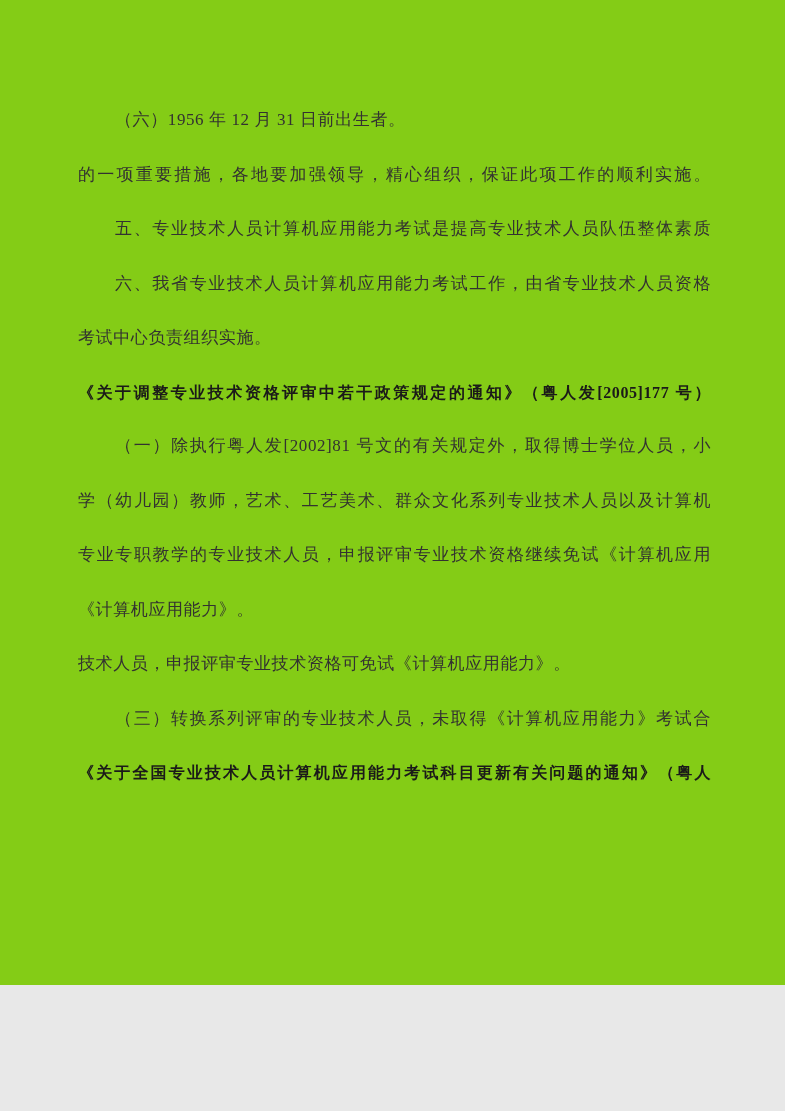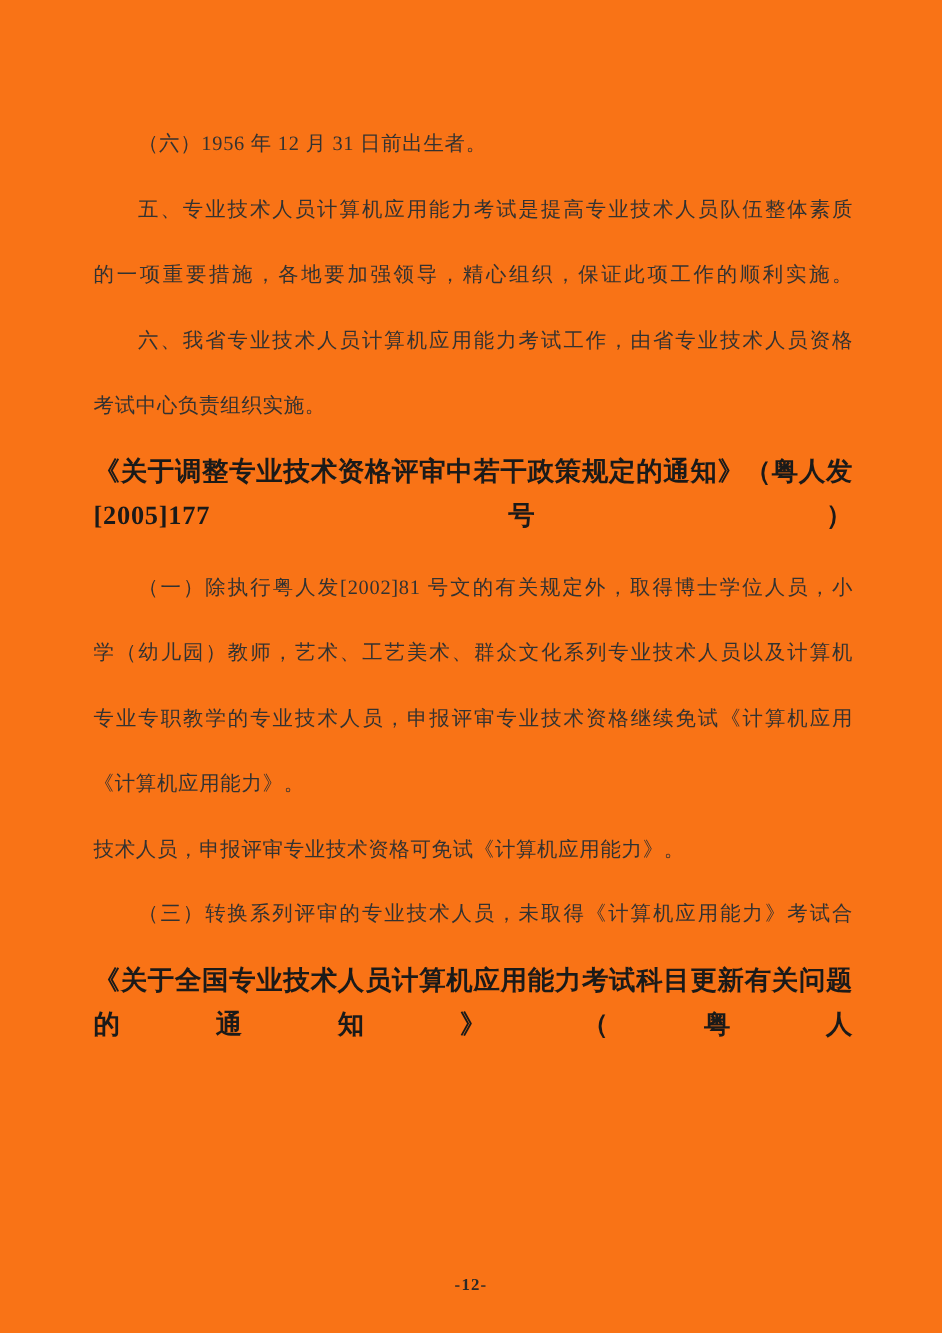--- a/index.html
+++ b/index.html
@@ -3,23 +3,23 @@
 <meta charset="utf-8">
 <style>
   html, body {
     margin: 0;
     padding: 0;
     background: #e8e8e8;
   }
   .page {
     position: relative;
     width: 785px;
-    height: 1111px;
+    height: 985px;
     margin: 0 auto;
-    background: #f97316;
+    background: #84cc16;
     overflow: hidden;
     font-family: "Liberation Serif", "DejaVu Serif", serif;
     color: #333231;
   }
   .content {
     position: absolute;
     left: 78px;
     top: 84px;
     width: 633px;
   }
@@ -34,21 +34,21 @@
     text-align: justify;
     text-align-last: justify;
     text-justify: inter-ideograph;
   }
   .line.indent {
     padding-left: 37px;
   }
   .line.heading {
     font-weight: bold;
     color: #1b1a19;
-    font-size: 22px;
+    font-size: 16px;
   }
   .gap-md { margin-top: 14px; }
   .gap-sm { margin-top: 7px; }
   .footer {
     position: absolute;
     left: 0;
     top: 1064px;
     width: 100%;
     text-align: center;
     font-size: 14px;
@@ -56,22 +56,22 @@
     letter-spacing: 1px;
     color: #2a2928;
   }
 </style>
 </head>
 <body>
 
 <div class="page">
   <div class="content">
     <p class="line indent">（六）1956 年 12 月 31 日前出生者。</p>
+    <p class="line full">的一项重要措施，各地要加强领导，精心组织，保证此项工作的顺利实施。</p>
     <p class="line indent full">五、专业技术人员计算机应用能力考试是提高专业技术人员队伍整体素质</p>
-    <p class="line full">的一项重要措施，各地要加强领导，精心组织，保证此项工作的顺利实施。</p>
     <p class="line indent full">六、我省专业技术人员计算机应用能力考试工作，由省专业技术人员资格</p>
     <p class="line">考试中心负责组织实施。</p>
     <p class="line heading full gap-md">《关于调整专业技术资格评审中若干政策规定的通知》（粤人发[2005]177 号）</p>
     <p class="line indent full gap-sm">（一）除执行粤人发[2002]81 号文的有关规定外，取得博士学位人员，小</p>
     <p class="line full">学（幼儿园）教师，艺术、工艺美术、群众文化系列专业技术人员以及计算机</p>
     <p class="line full">专业专职教学的专业技术人员，申报评审专业技术资格继续免试《计算机应用</p>
     <p class="line">《计算机应用能力》。</p>
     <p class="line">技术人员，申报评审专业技术资格可免试《计算机应用能力》。</p>
     <p class="line indent full">（三）转换系列评审的专业技术人员，未取得《计算机应用能力》考试合</p>
     <p class="line heading full gap-md">《关于全国专业技术人员计算机应用能力考试科目更新有关问题的通知》（粤人</p>

